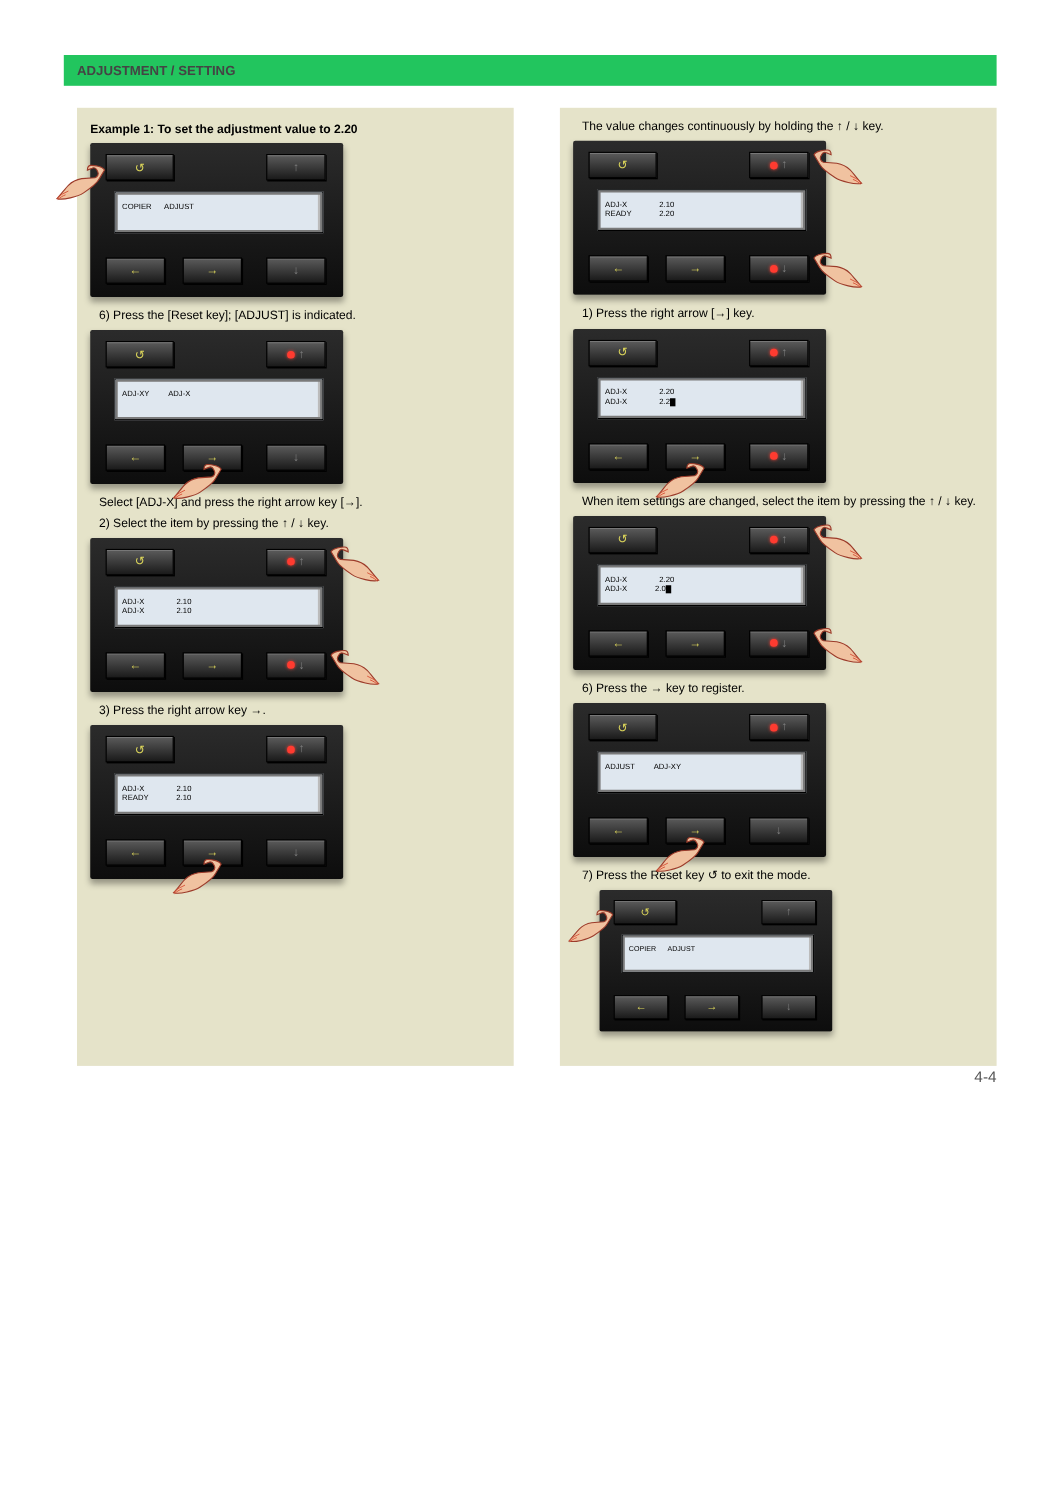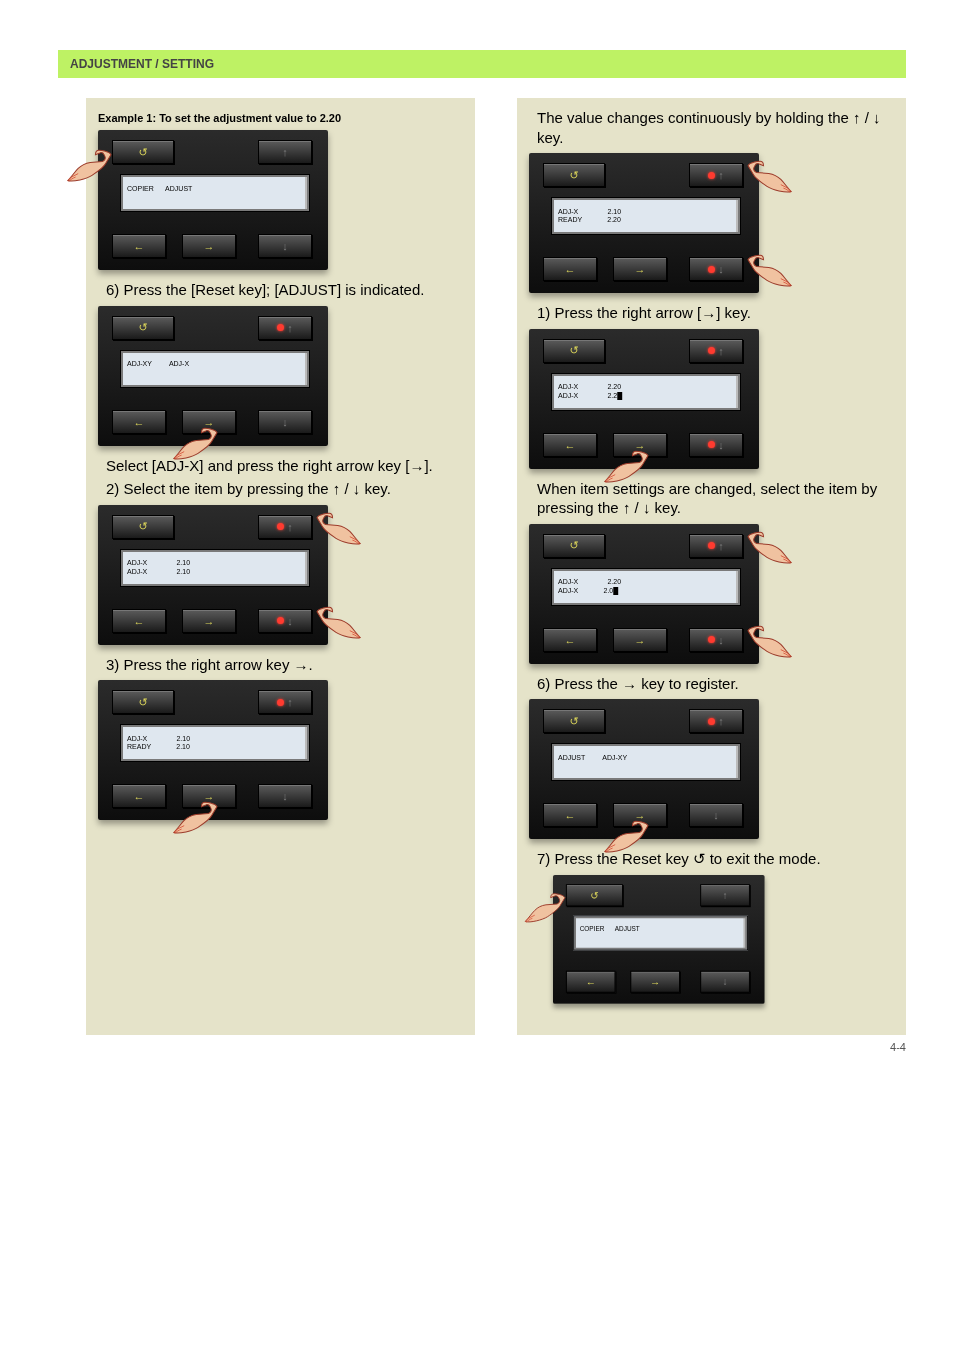--- a/index.html
+++ b/index.html
@@ -6,46 +6,46 @@
   body {
     margin: 0;
     font-family: Arial, Helvetica, sans-serif;
     font-size: 9px;
     background: #fff;
     color: #000;
     width: 954px;
     position: relative;
   }
   .title-bar {
-    background: #bef264;
+    background: #22c55e;
     height: 28px;
     margin: 50px 48px 0 58px;
     line-height: 28px;
     padding-left: 12px;
     font-size: 12px;
     font-weight: bold;
     color: #444;
     position: relative;
   }
   .columns {
     display: flex;
     gap: 42px;
-    margin: 20px 48px 30px 74px;
+    margin: 20px 48px 30px 58px;
     padding-left: 12px;
   }
   .col {
     width: 400px;
     background: #e5e3c9;
     position: relative;
     padding: 14px 12px 18px 12px;
   }
   .col-heading { font-weight: bold; font-size: 11px; margin: 0 0 4px 0; }
   .panel-wrap { position: relative; }
   .step {
-    font-size: 15px;
+    font-size: 11px;
     line-height: 1.3;
     margin: 4px 2px 4px 8px;
   }
   
   .panel {
     width: 230px;
     background: linear-gradient(180deg,#2b2b2b 0%,#0d0d0d 100%);
     border-radius: 2px;
     position: relative;
     padding: 10px 10px 12px 10px;
@@ -102,21 +102,21 @@
   .hand.right-btm { bottom: -16px; left: 74px; }
   .hand.up-right { top: 4px; right: -34px; }
   .hand.down-right { bottom: 4px; right: -34px; }
   .hand.flip svg { transform: scaleX(-1); }
   
   .sym { font-family: Arial, sans-serif; }
   .footnote {
     position: absolute;
     right: 48px;
     bottom: 12px;
-    font-size: 11px;
+    font-size: 14px;
     color: #555;
   }
 </style>
 </head>
 <body>
 
 <svg width="0" height="0" style="position:absolute">
   <symbol id="hand" viewBox="0 0 60 44">
     <path d="M2 40 C6 36 10 30 14 26 C18 22 22 20 28 19 L42 18 C45 17 46 14 45 12 L44 10 C43 8 41 7 39 8 L34 10 C34 8 35 5 38 5 C41 5 50 6 52 10 L46 20 C44 24 36 30 30 34 C24 38 8 42 2 40 Z" fill="#f0c2a0" stroke="#9c3b2a" stroke-width="1.2"></path>
     <path d="M2 40 C4 38 6 36 8 35 L14 32" fill="none" stroke="#d8543a" stroke-width="1"></path>

